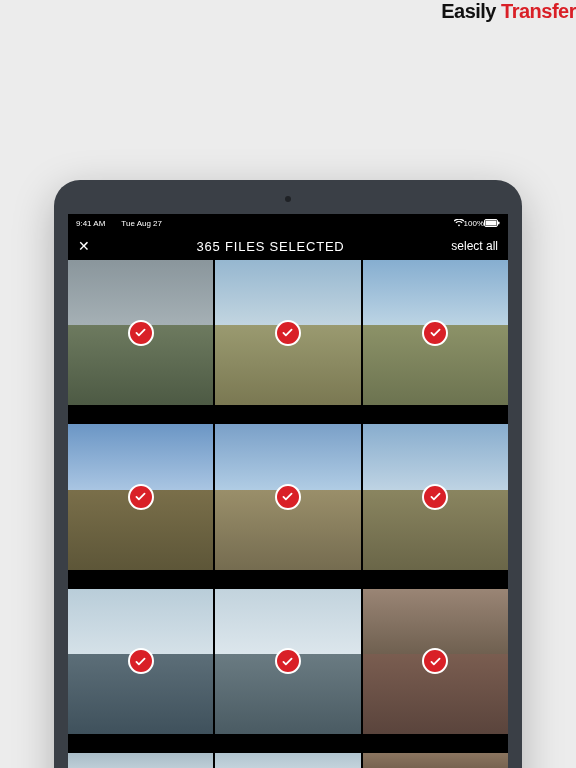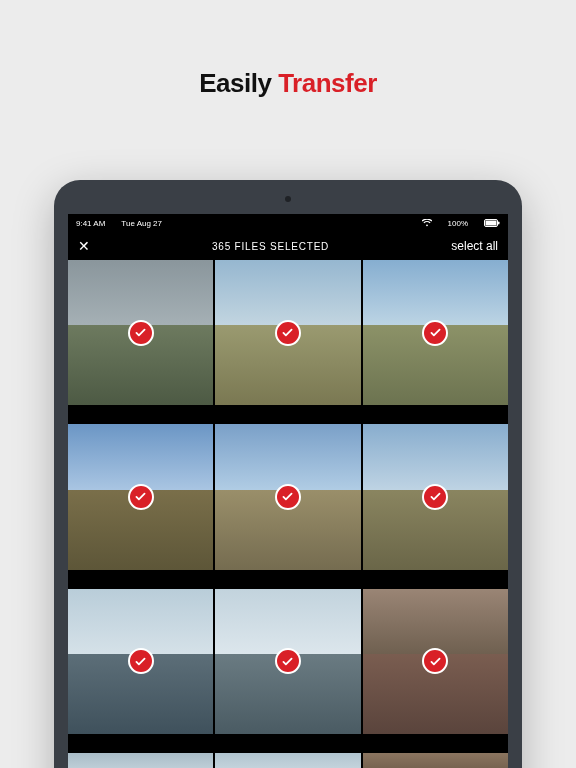--- a/index.html
+++ b/index.html
@@ -5,23 +5,22 @@
   * { margin: 0; padding: 0; box-sizing: border-box; }
   body {
     width: 576px;
     height: 768px;
     background: #ececec;
     font-family: -apple-system, BlinkMacSystemFont, 'Segoe UI', Helvetica, Arial, sans-serif;
     overflow: hidden;
     position: relative;
   }
   .headline {
-    text-align: center;
-    padding-top: 68px;
-    font-size: 26px;
+    text-align: right;
+    font-size: 20px;
     font-weight: 800;
     letter-spacing: -0.5px;
   }
   .headline .dark { color: #111; }
   .headline .accent { color: #d92027; }
 
   .tablet {
     position: absolute;
     top: 180px;
     left: 50%;
@@ -62,41 +61,41 @@
     font-size: 8px;
   }
   .status-left {
     display: flex;
     align-items: flex-start;
     gap: 16px;
   }
   .status-right {
     display: flex;
     align-items: center;
-    gap: 16px;
+    gap: 0;
   }
   .wifi-icon, .battery-icon { display: inline-flex; align-items: center; }
 
   .app-header {
     height: 28px;
     display: flex;
     align-items: center;
     justify-content: space-between;
     padding: 0 10px;
     color: #fff;
     font-size: 9px;
   }
   .close-btn {
     font-size: 14px;
     font-weight: 300;
     line-height: 1;
     cursor: pointer;
   }
   .header-title {
-    font-size: 10px;
+    font-size: 13px;
     letter-spacing: 0.8px;
     font-weight: 500;
   }
   .select-all {
     font-size: 12px;
     font-weight: 400;
     cursor: pointer;
   }
 
   .grid {

